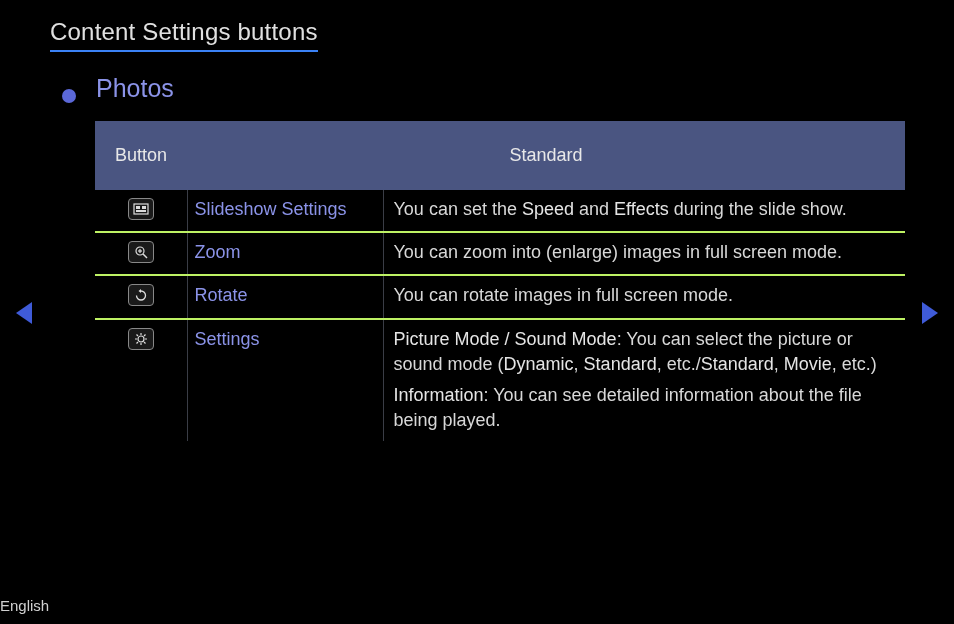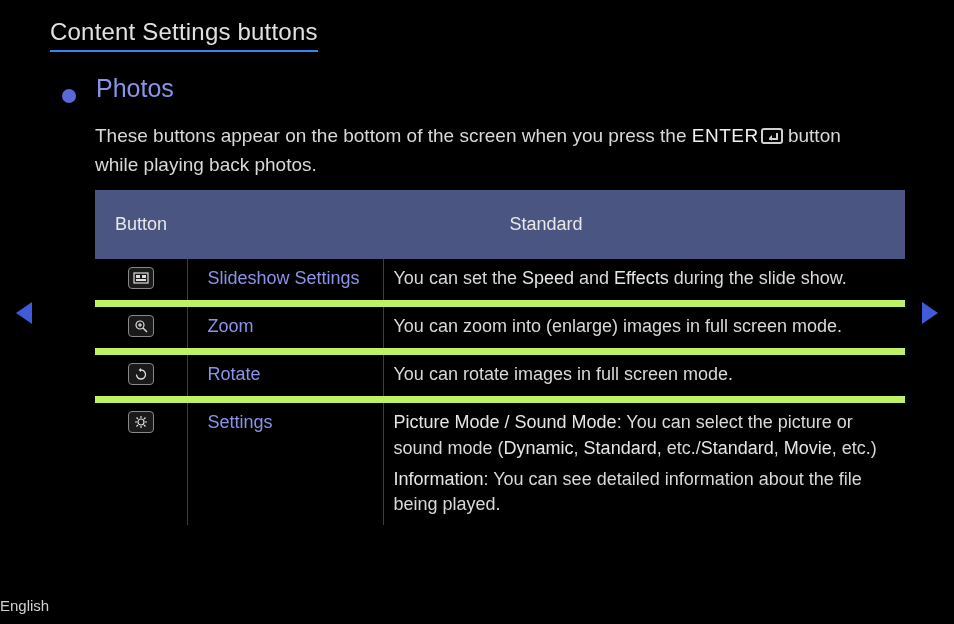--- a/index.html
+++ b/index.html
@@ -89,34 +89,34 @@
     padding: 24px 8px;
     text-align: center;
   }
   .tbl th.button-col { width: 92px; } 
   .tbl td {
     padding: 7px 10px 8px 10px;
     vertical-align: top;
     font-size: 18px;
     line-height: 1.4;
   }
-  .tbl tbody tr { border-top: 7px solid #bef264; }
+  .tbl tbody tr { border-top: 2px solid #bef264; }
   .tbl tbody tr:first-child { border-top: none; }
   .tbl td.icon-cell {
     width: 92px;
     text-align: center;
     border-right: 1px solid #3a3d46;
     vertical-align: top;
     padding-top: 8px;
   }
   .tbl td.name-cell {
     width: 196px;
     color: #8b93e8;
     border-right: 1px solid #3a3d46;
-    padding-left: 20px;
+    padding-left: 7px;
   }
   .tbl td.op-cell { color: #d8d8d8; }
   .hl { color: #e5e5e5; }
   .op-cell p + p { margin-top: 6px; }
 
   
   .ibox {
     display: inline-flex;
     align-items: center;
     justify-content: center;
@@ -153,23 +153,20 @@
 <body>
 
 <div class="page">
   <div class="title">Content Settings buttons</div>
 
   <div class="section-row">
     <div class="bullet"></div>
     <div class="section-title">Photos</div>
   </div>
 
-  <p class="intro">
-    <span>These buttons appear on the bottom of the screen when you press the </span><span class="enter-label">ENTER</span><span class="enter-icon"></span><span> button while playing back photos.</span>
-  </p>
 
   <table class="tbl">
     <thead>
       <tr>
         <th class="button-col">Button</th>
         <th colspan="2">Standard</th>
       </tr>
     </thead>
     <tbody>
 

